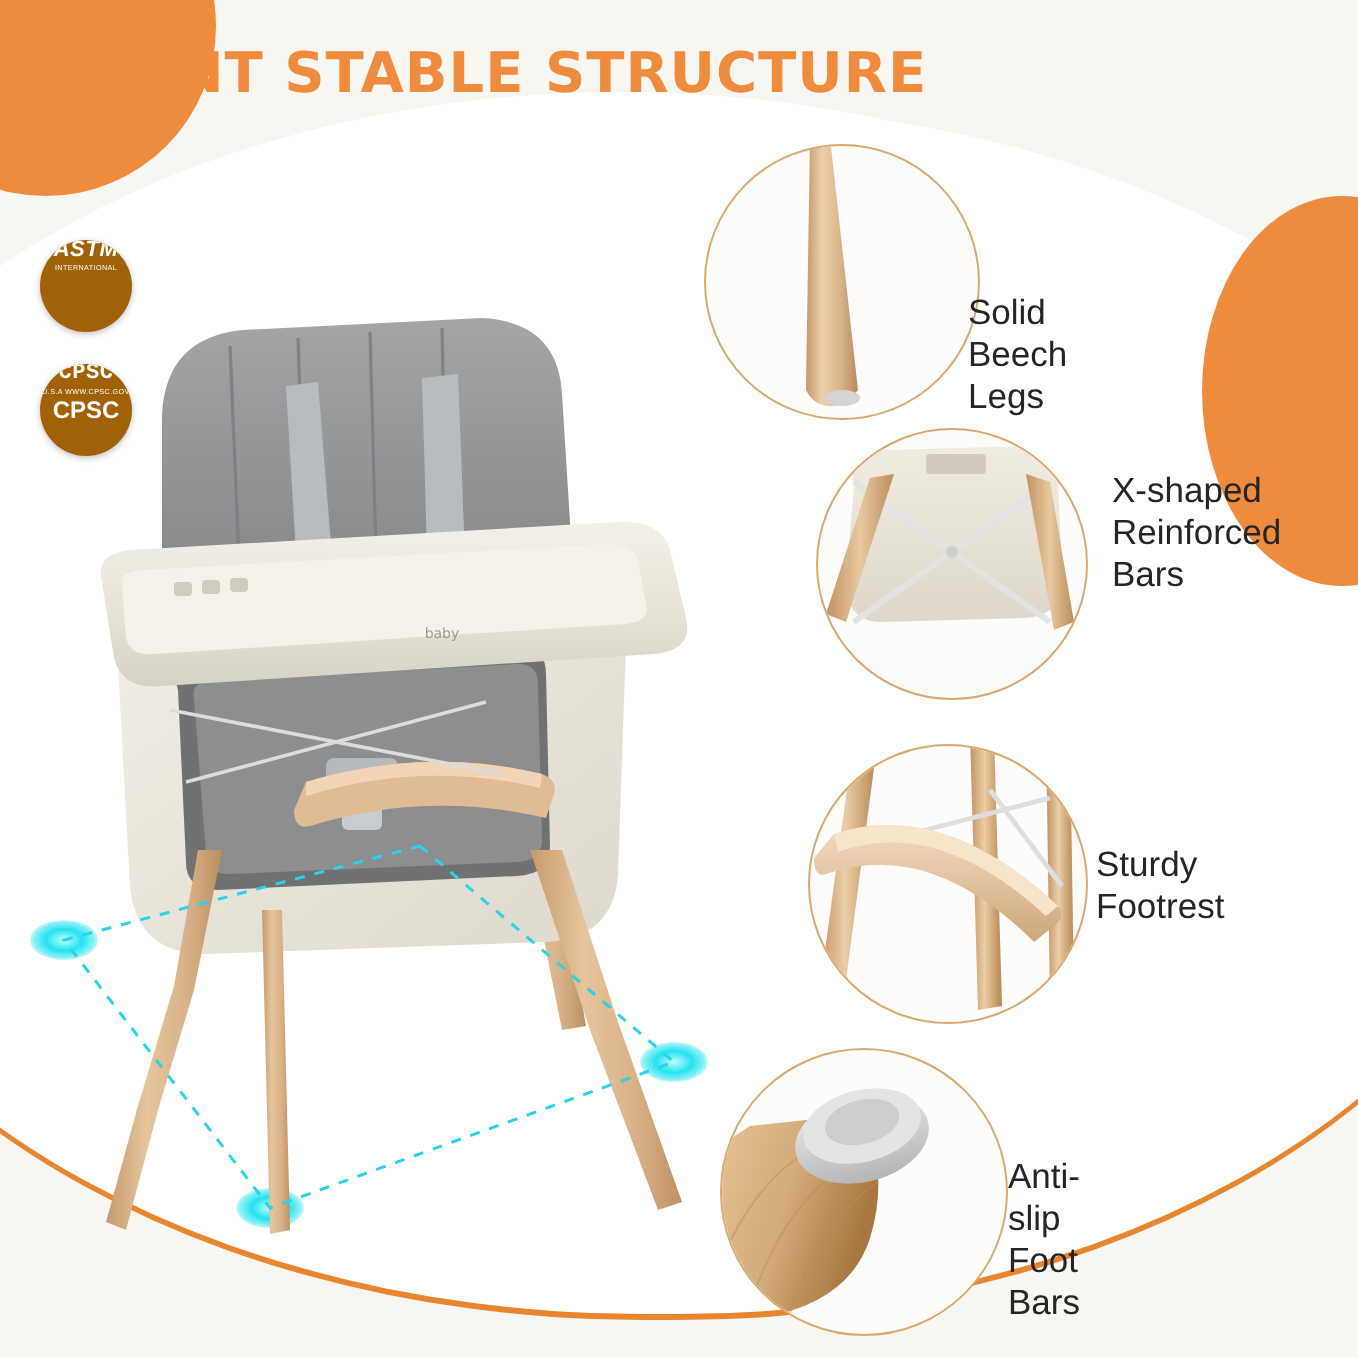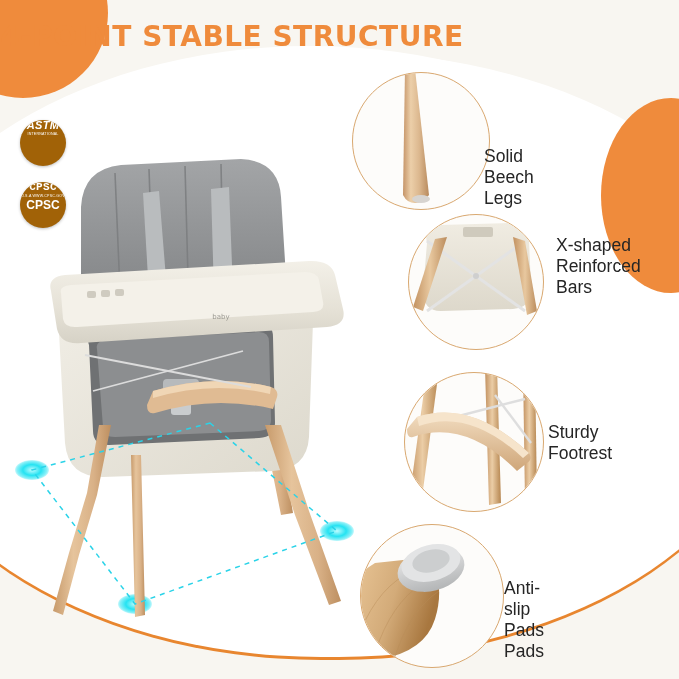--- a/index.html
+++ b/index.html
@@ -309,16 +309,16 @@
         <g stroke="#b98d59" stroke-width="1" opacity=".45" fill="none">
           <path d="M-6 120 q18 -52 50 -70"></path>
           <path d="M14 128 q16 -50 48 -70"></path>
           <path d="M34 132 q14 -46 44 -66"></path>
         </g>
         <ellipse cx="70" cy="44" rx="34" ry="22" transform="rotate(-14 70 44)" fill="url(#padg)"></ellipse>
         <ellipse cx="70" cy="38" rx="30" ry="18" transform="rotate(-14 70 38)" fill="#e3e4e5"></ellipse>
         <ellipse cx="70" cy="36" rx="19" ry="11" transform="rotate(-14 70 36)" fill="#c6c8c9" opacity=".8"></ellipse>
       </svg>
     </div>
-    <div class="c-label" style="left:504px;top:578px;">Anti-slip Pads Pads</div>
+    <div class="c-label" style="left:504px;top:578px;">Anti-slip Foot Bars</div>
   </div>
 
 </div>
 
 </body></html>

